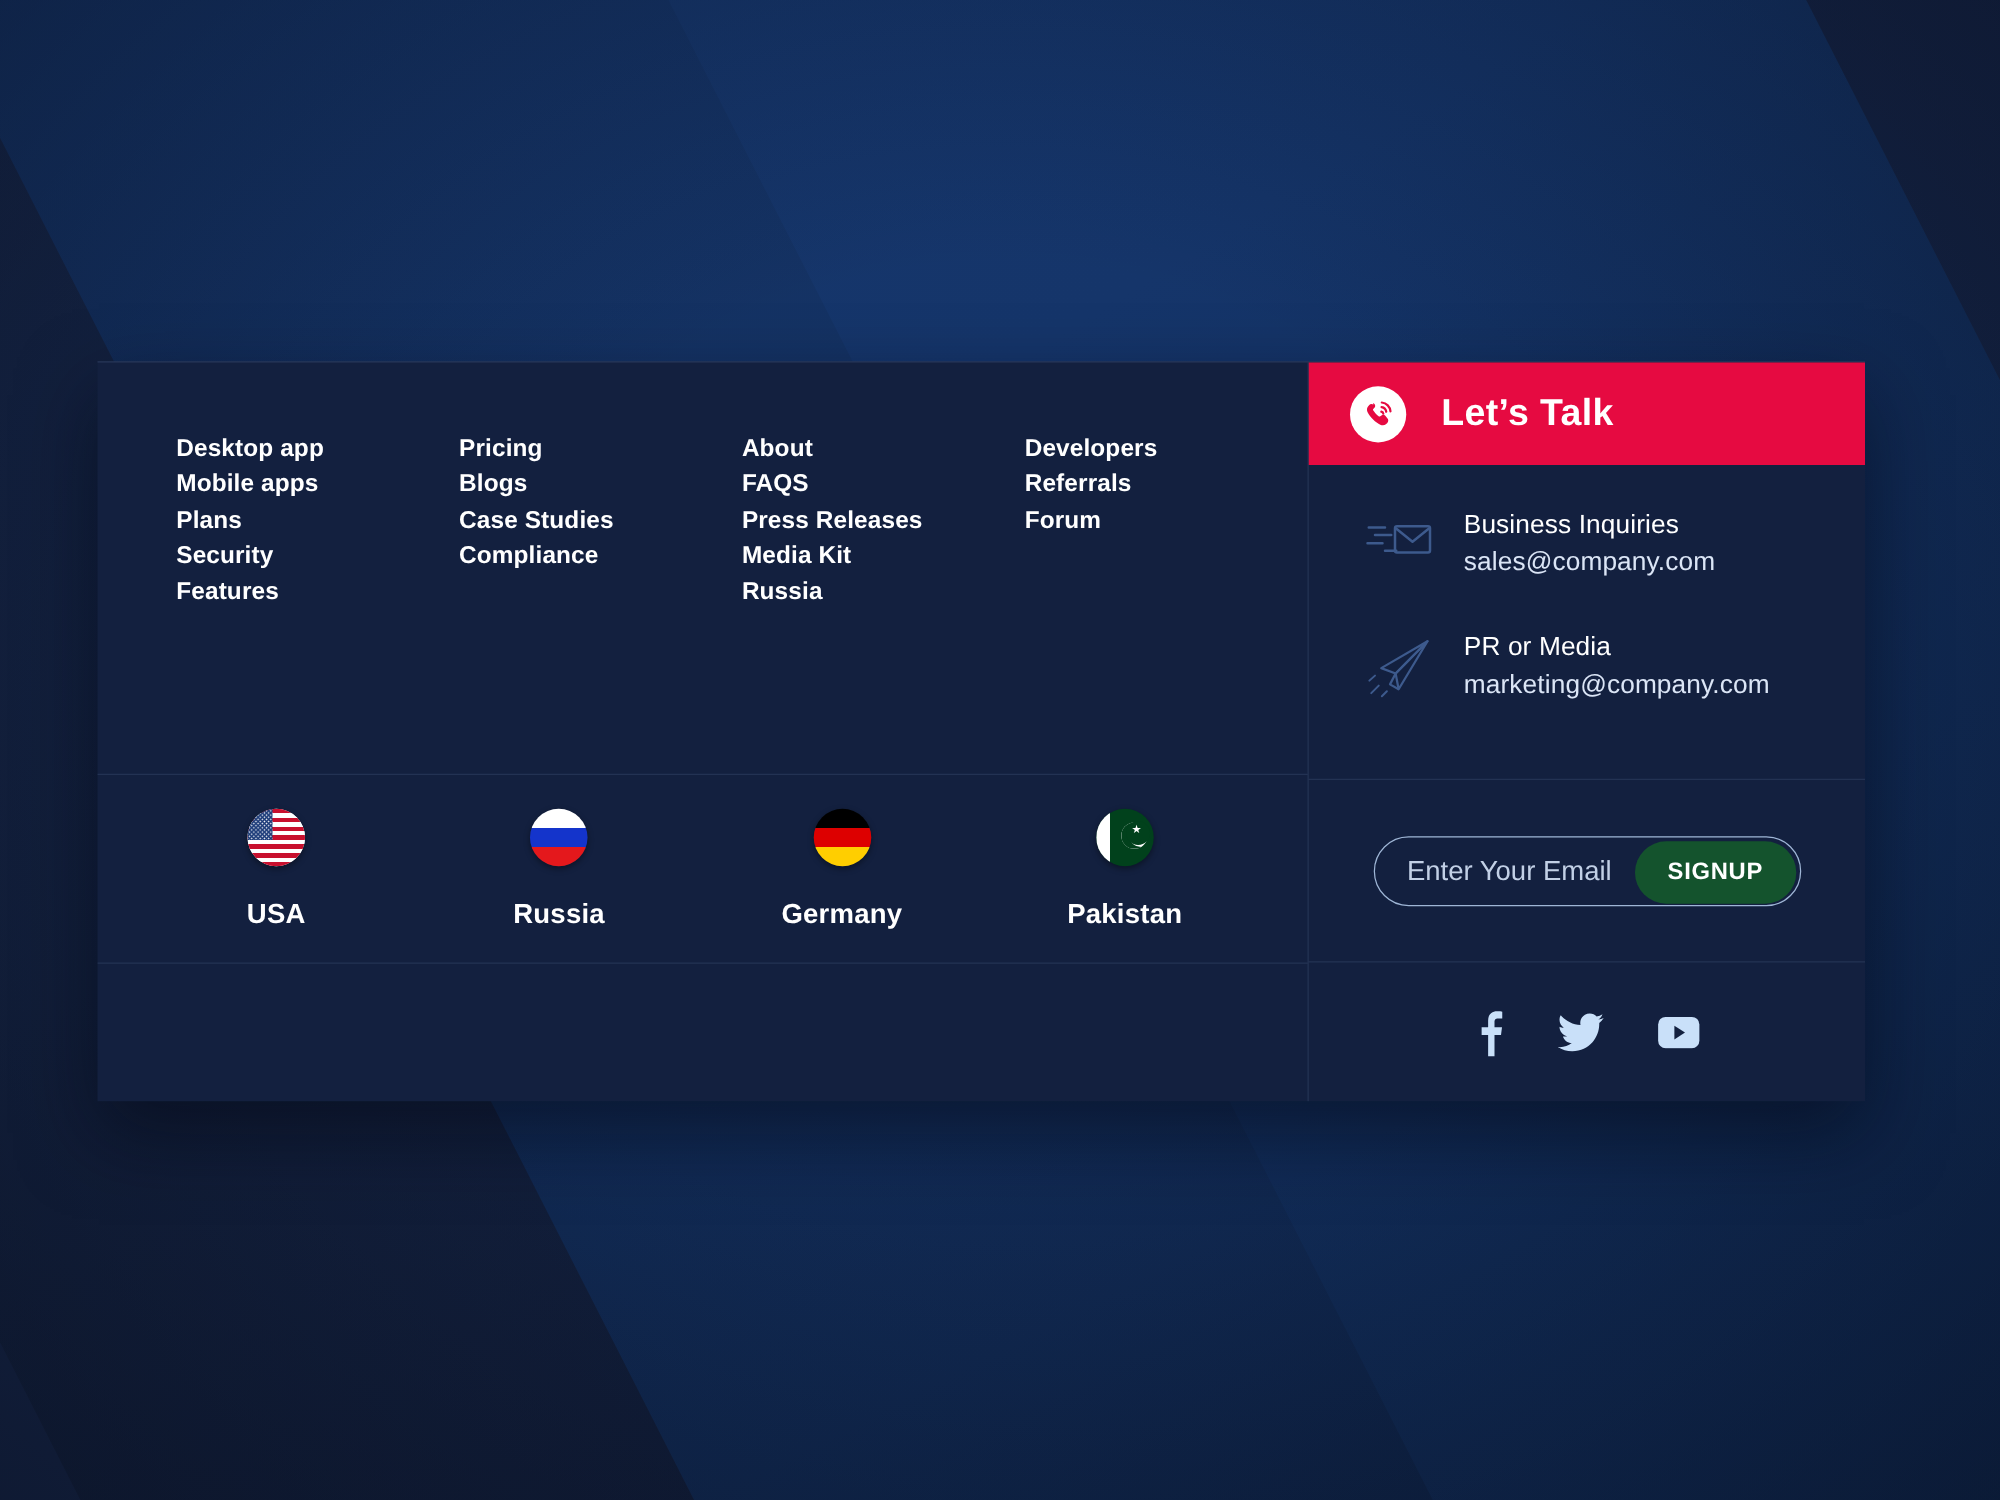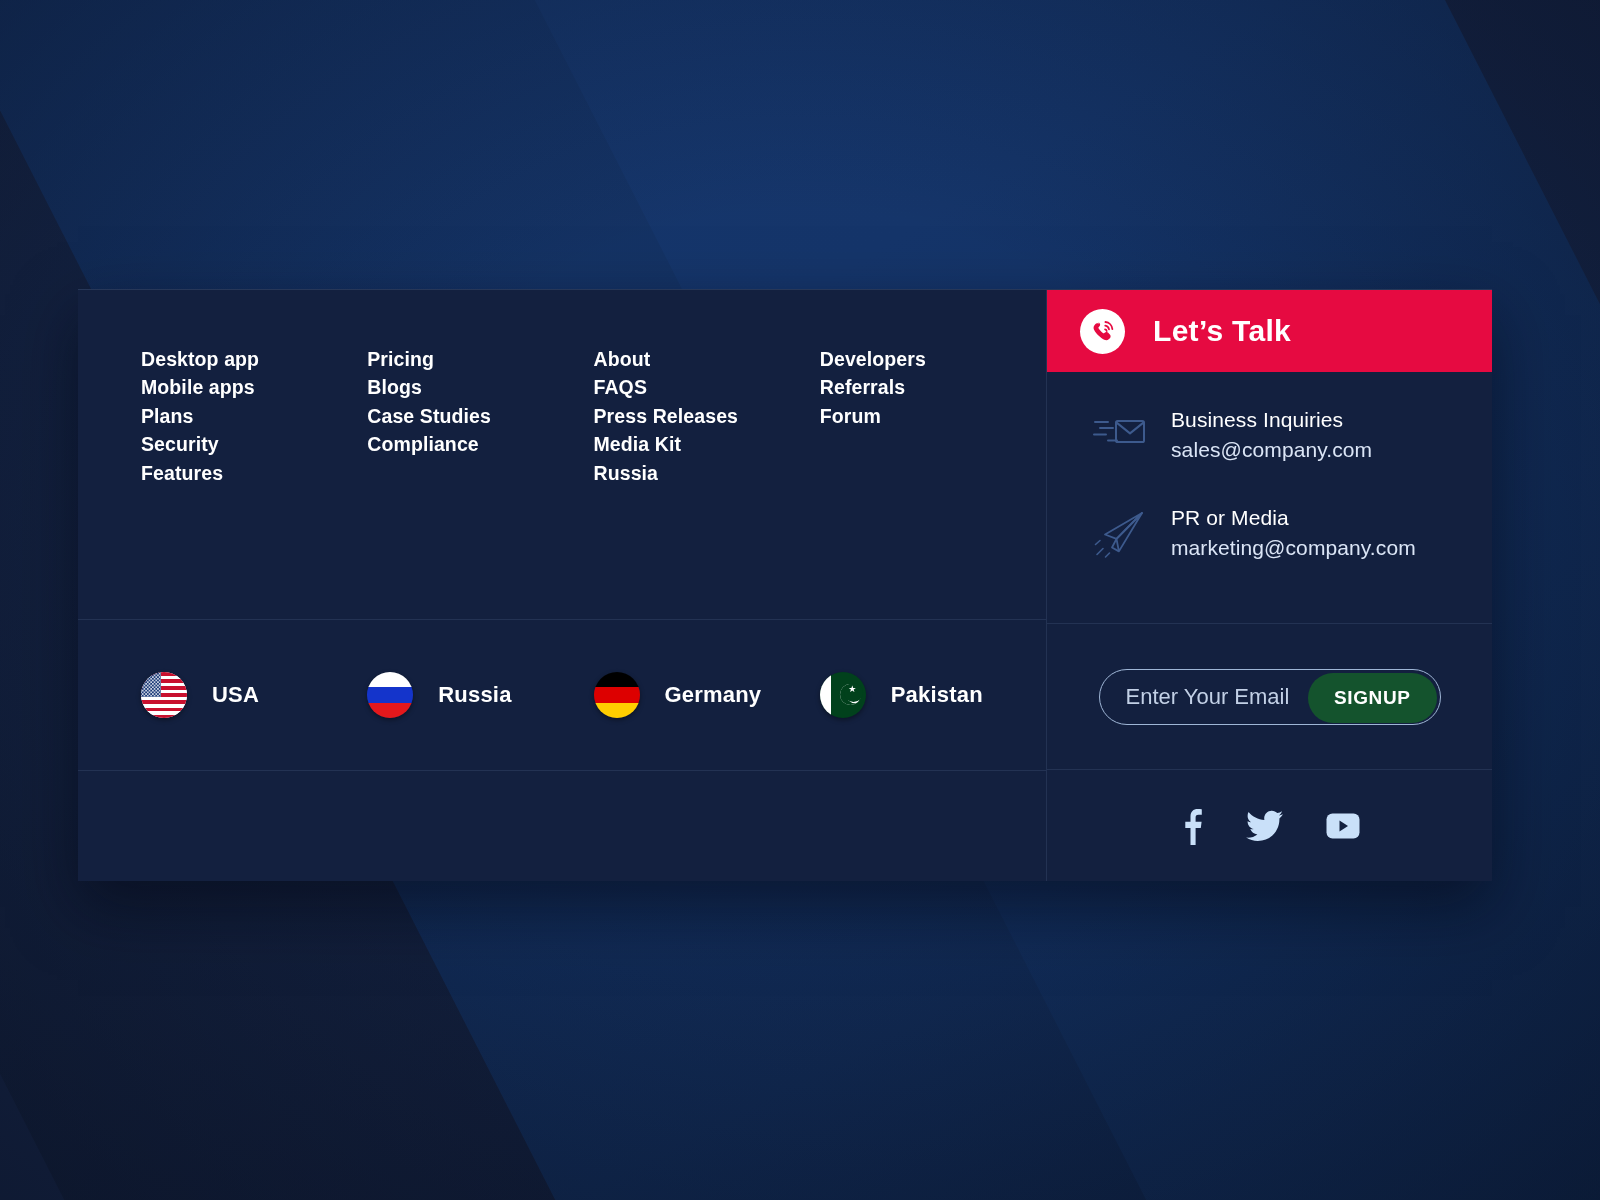--- a/index.html
+++ b/index.html
@@ -90,21 +90,21 @@
   
   .flags-area {
     flex:0 0 151px;
     display:grid;
     grid-template-columns:repeat(4, 1fr);
     align-items:center;
     padding-left:63px;
     border-bottom:1px solid rgba(150,180,225,0.13);
   }
   .flag-cell {
-    display:flex; flex-direction:row;
+    display:flex; flex-direction:column;
     align-items:center; gap:25px;
     width:160px;
     cursor:pointer;
   }
   .flag-disc {
     width:46px; height:46px; border-radius:50%;
     overflow:hidden; position:relative;
     box-shadow:0 2px 5px rgba(0,0,0,.4);
     flex:none;
   }

